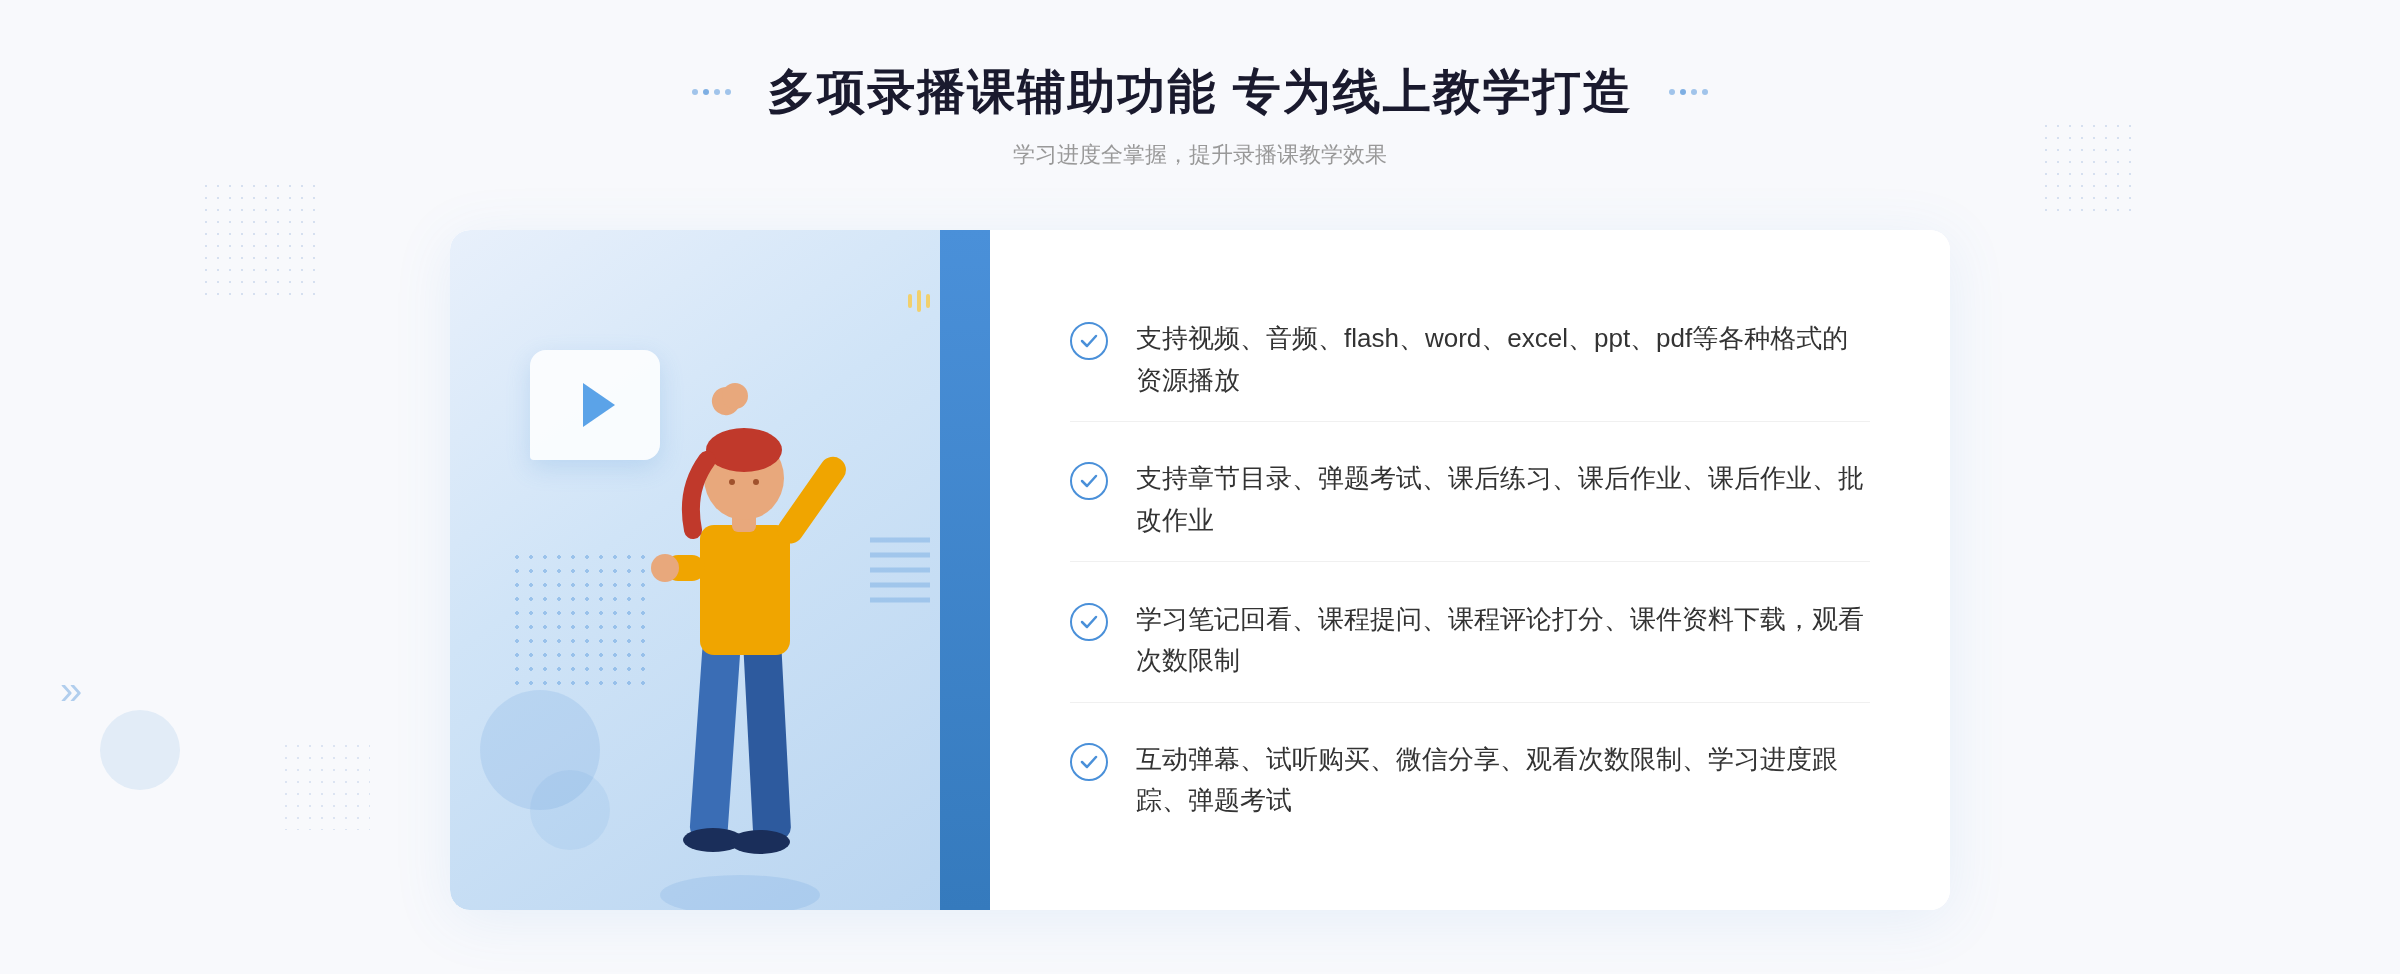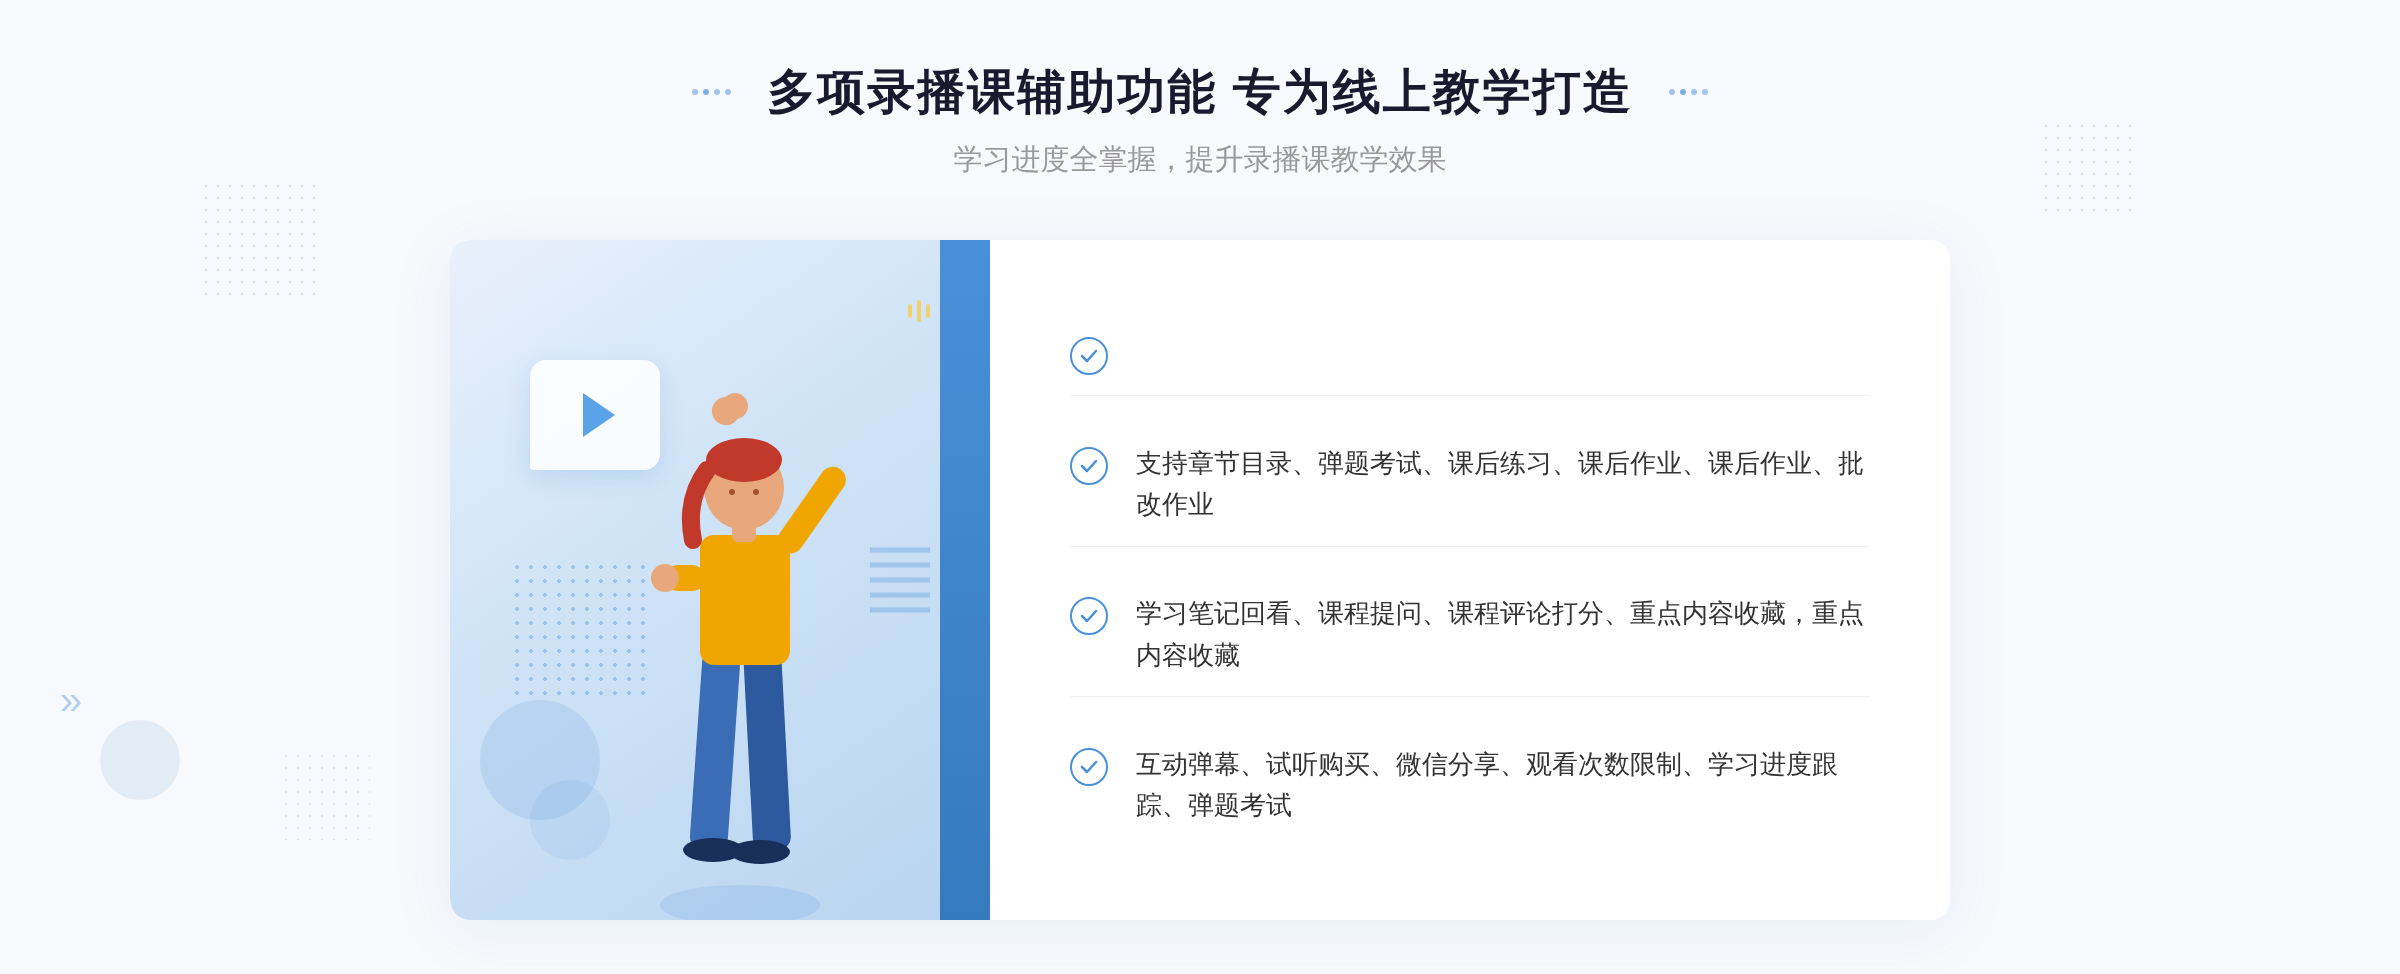--- a/index.html
+++ b/index.html
@@ -91,21 +91,21 @@
     }
 
     .main-title {
       font-size: 48px;
       font-weight: 700;
       color: #1a1a2e;
       letter-spacing: 2px;
     }
 
     .sub-title {
-      font-size: 29px;
+      font-size: 22px;
       color: #999;
       margin-top: 12px;
       font-weight: 400;
     }
 
     
     .content-area {
       display: flex;
       align-items: stretch;
       gap: 0;
@@ -374,20 +374,21 @@
     <div class="content-panel">
 
       <div class="feature-item">
         <div class="check-icon">
           <div class="check-circle">
             <svg width="22" height="22" viewBox="0 0 22 22">
               <polyline points="4,11 9,16 18,6" stroke="#4a90d9" stroke-width="2.5" fill="none" stroke-linecap="round" stroke-linejoin="round"></polyline>
             </svg>
           </div>
         </div>
+        <span class="feature-text">支持视频、音频、flash、word、excel、ppt、pdf等各种格式的资源播放</span>
       </div>
 
       <div class="feature-item">
         <div class="check-icon">
           <div class="check-circle">
             <svg width="22" height="22" viewBox="0 0 22 22">
               <polyline points="4,11 9,16 18,6" stroke="#4a90d9" stroke-width="2.5" fill="none" stroke-linecap="round" stroke-linejoin="round"></polyline>
             </svg>
           </div>
         </div>
@@ -395,21 +396,21 @@
       </div>
 
       <div class="feature-item">
         <div class="check-icon">
           <div class="check-circle">
             <svg width="22" height="22" viewBox="0 0 22 22">
               <polyline points="4,11 9,16 18,6" stroke="#4a90d9" stroke-width="2.5" fill="none" stroke-linecap="round" stroke-linejoin="round"></polyline>
             </svg>
           </div>
         </div>
-        <span class="feature-text">学习笔记回看、课程提问、课程评论打分、重点内容收藏，重点内容收藏</span>
+        <span class="feature-text">学习笔记回看、课程提问、课程评论打分、课件资料下载，观看次数限制</span>
       </div>
 
       <div class="feature-item">
         <div class="check-icon">
           <div class="check-circle">
             <svg width="22" height="22" viewBox="0 0 22 22">
               <polyline points="4,11 9,16 18,6" stroke="#4a90d9" stroke-width="2.5" fill="none" stroke-linecap="round" stroke-linejoin="round"></polyline>
             </svg>
           </div>
         </div>

